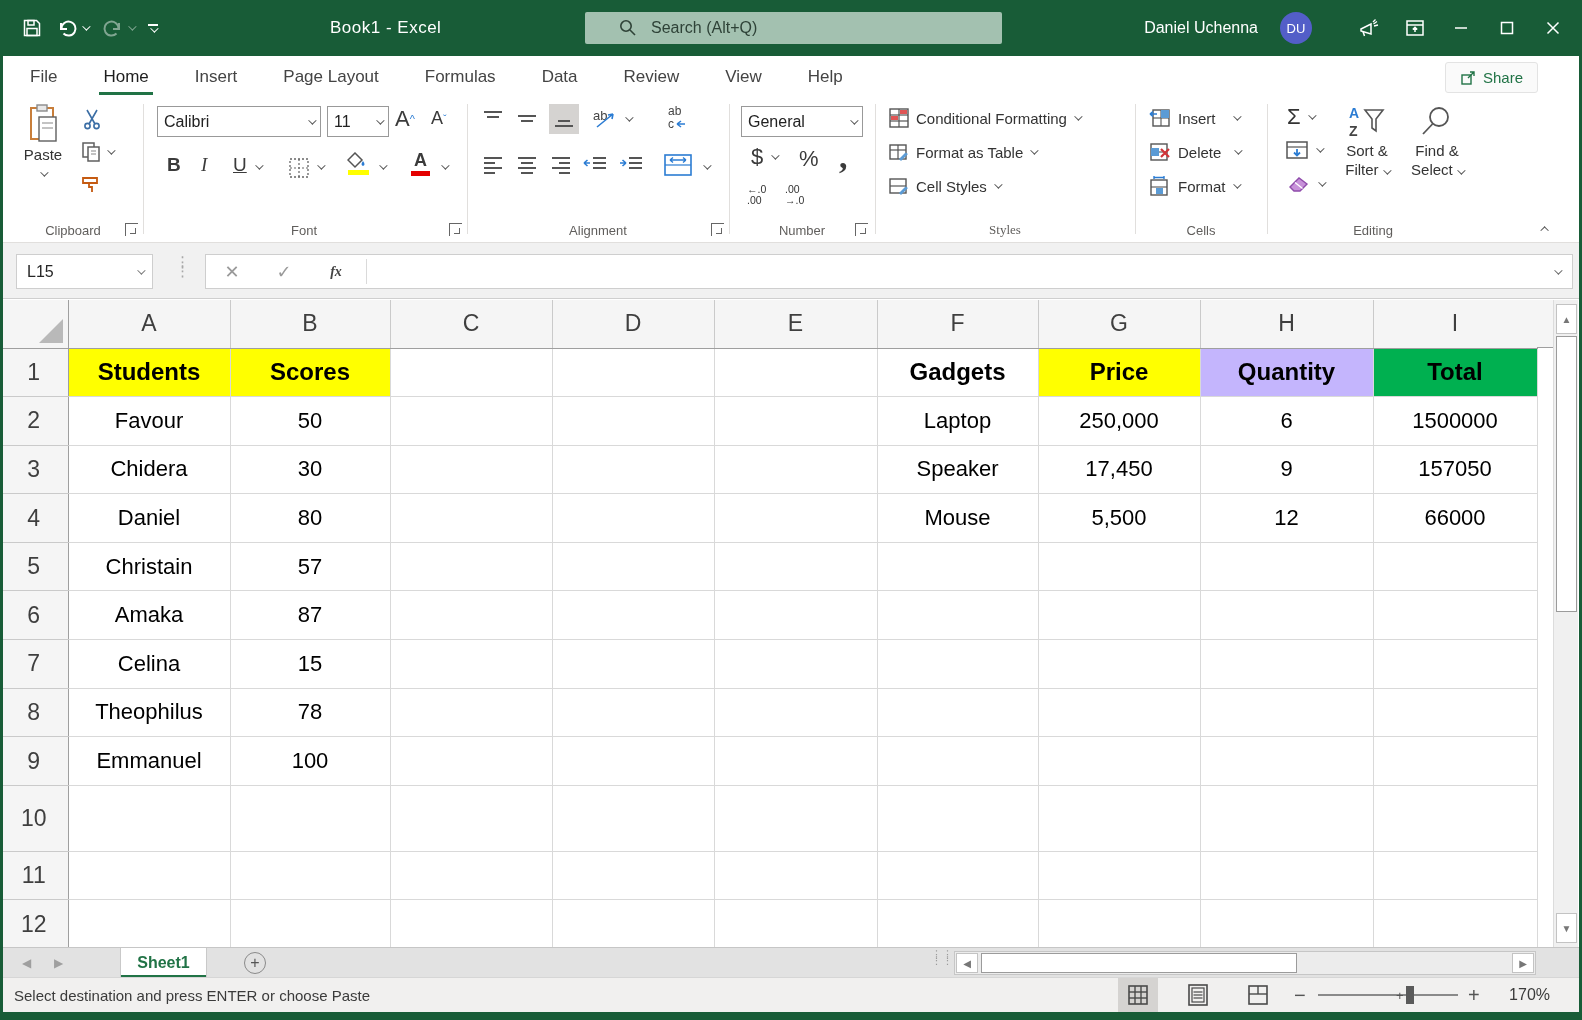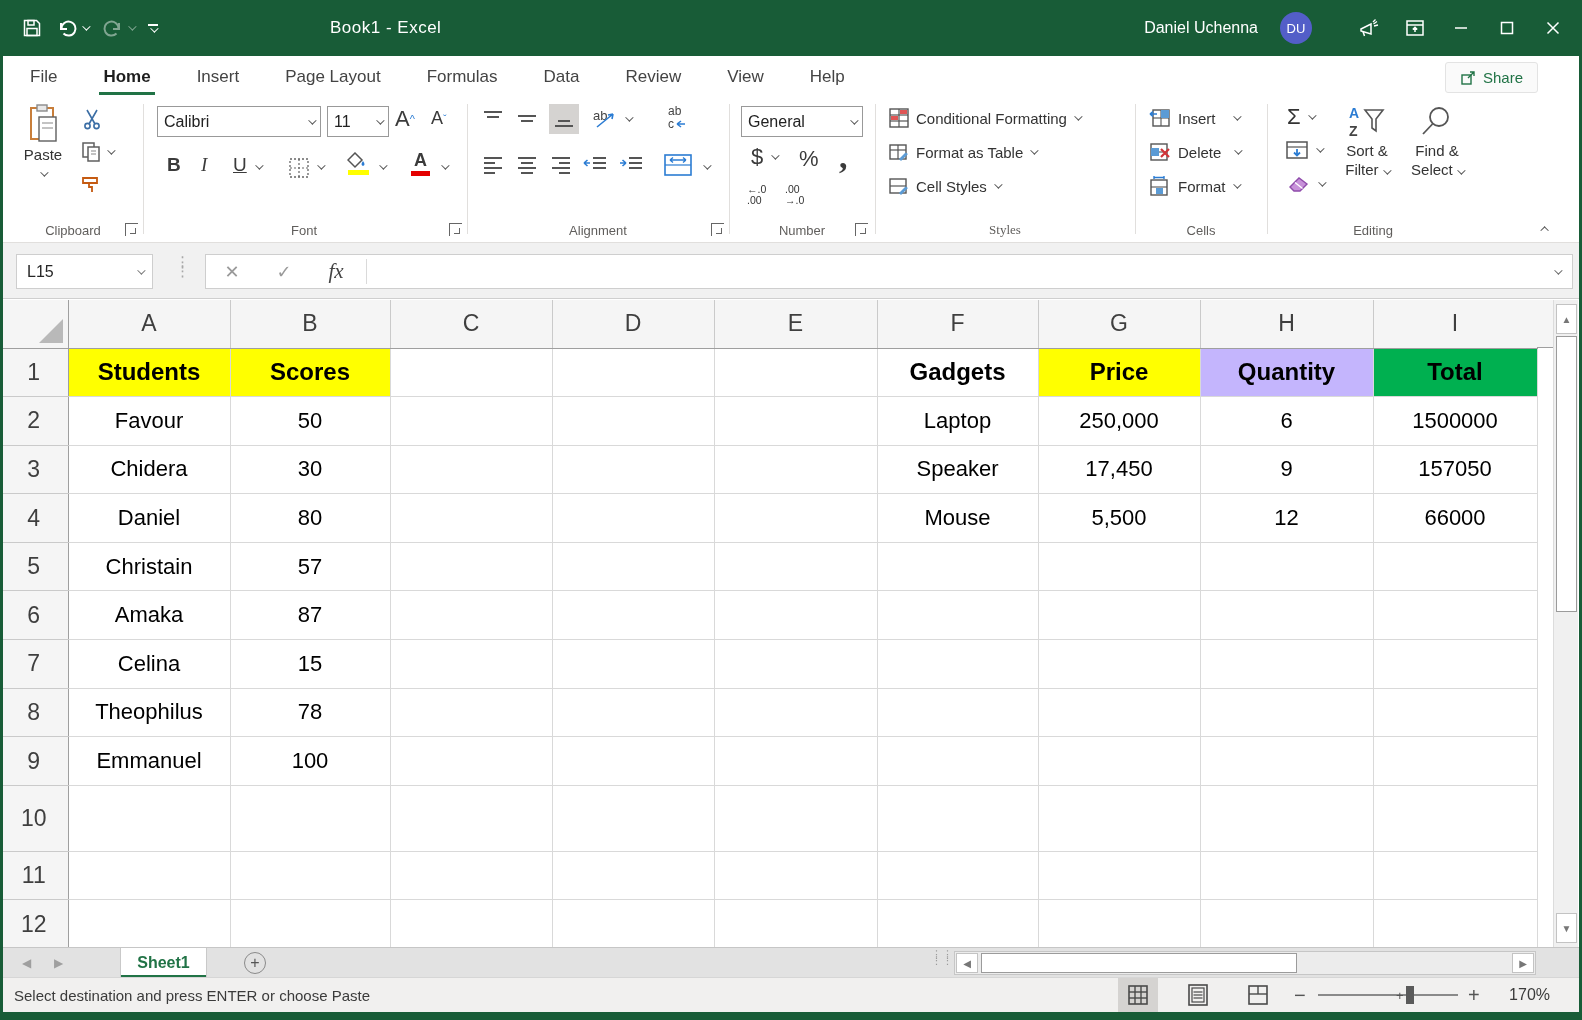--- a/index.html
+++ b/index.html
@@ -18,21 +18,21 @@
   #title-text { position:absolute; left:330px; top:0; height:56px; display:flex; align-items:center; font-size:17px; letter-spacing:.5px; }
   #search-box { position:absolute; left:585px; top:12px; width:417px; height:32px; background:#A3C1B0; border-radius:2px; display:flex; align-items:center; color:#2e4237; font-size:16px; cursor:text; }
   #search-box svg { margin:0 14px 0 34px; }
   #tb-right { position:absolute; right:0; top:0; height:56px; display:flex; align-items:center; }
   #user-name { font-size:16px; margin-right:22px; }
   #avatar { width:32px; height:32px; border-radius:50%; background:#535EC8; display:flex; align-items:center; justify-content:center; font-size:13px; margin-right:34px; }
   .tb-ic { width:46px; height:56px; display:flex; align-items:center; justify-content:center; cursor:pointer; }
   
   #tabrow { position:absolute; left:0; top:56px; width:1582px; height:42px; background:#fff; display:flex; align-items:center; font-size:17px; color:#444; }
   .rtab { padding:0 18px; height:42px; display:flex; align-items:center; cursor:pointer; position:relative; }
-  .rtab.active { font-weight:bold; color:#1e1e1e; }
+  .rtab.active { font-weight:normal; color:#1e1e1e; }
   .rtab.active::after { content:""; position:absolute; left:14px; right:14px; bottom:3px; height:3px; background:#217346; }
   #share-btn { position:absolute; right:44px; top:62px; height:31px; display:flex; align-items:center; gap:7px; padding:0 14px; border:1px solid #e3e3e3; background:#fafafa; border-radius:3px; color:#217346; font-size:15px; cursor:pointer; }
   
   #ribbon { position:absolute; left:3px; top:98px; width:1576px; height:145px; background:#fff; border-bottom:1px solid #e1dfdd; font-size:15px; color:#333; }
   .gsep { position:absolute; top:6px; bottom:8px; width:1px; background:#e1dfdd; }
   .glabel { position:absolute; bottom:4px; font-size:13px; color:#605e5c; text-align:center; }
   .dlaunch { position:absolute; bottom:6px; width:13px; height:13px; border-left:1px solid #666; border-top:1px solid #666; cursor:pointer; }
   .dlaunch::after { content:""; position:absolute; right:2px; bottom:2px; width:5px; height:5px; border-right:1.4px solid #666; border-bottom:1.4px solid #666; transform:rotate(0deg); }
   .combo { background:#fff; border:1px solid #999; display:flex; align-items:center; font-size:16px; color:#222; padding:0 6px; cursor:pointer; }
   .combo .cv { margin-left:auto; color:#555; }
@@ -44,21 +44,21 @@
   .redbar { width:19px; height:5px; background:#e40000; margin-top:0; }
   .decico { font-size:10.5px; line-height:11px; white-space:pre-line; color:#333; text-align:left; cursor:pointer; }
   
   #fbar { position:absolute; left:3px; top:243px; width:1576px; height:56px; background:#f1f1f1; border-bottom:1px solid #cfcfcf; }
   #namebox { position:absolute; left:13px; top:11px; width:137px; height:35px; background:#fff; border:1px solid #cecece; display:flex; align-items:center; font-size:16px; cursor:text; }
   #namebox span.nb { padding-left:10px; }
   #namebox .cv { margin-left:auto; margin-right:9px; color:#777; }
   #fbar-dots { position:absolute; left:172px; top:14px; color:#a8a8a8; font-size:15px; letter-spacing:0; line-height:9px; text-align:center; }
   #fbox { position:absolute; left:202px; top:11px; width:1368px; height:35px; background:#fff; border:1px solid #cecece; display:flex; align-items:center; }
   #fbox .fb-btn { width:52px; text-align:center; font-size:18px; color:#9a9a9a; cursor:pointer; }
-  #fbox .fx { color:#444; font-size:21px; font-family:"Liberation Serif", serif; font-style:italic; font-weight:normal; }
+  #fbox .fx { color:#444; font-size:14px; font-family:"Liberation Serif", serif; font-style:italic; font-weight:bold; }
   #fbox .fsep { width:1px; height:25px; background:#dadada; margin:0 4px; }
   #fbox .finput { flex:1; font-size:16px; color:#222; padding-left:8px; cursor:text; }
   #fbox .cv { margin-right:12px; color:#666; }
   
   #gridarea { position:absolute; left:0; top:300px; width:1553px; height:647px; background:#fff; overflow:hidden; }
   table#sheet { border-collapse:collapse; table-layout:fixed; width:1537px; }
   #sheet th, #sheet td { overflow:hidden; white-space:nowrap; }
   #sheet th { background:#f5f5f5; color:#3f3f3f; font-weight:400; font-size:23px; border-right:1px solid #cacaca; border-bottom:1px solid #cacaca; }
   #sheet tr.hdr th { border-bottom:1px solid #9f9f9f; }
   #sheet th.rowh { border-right:1px solid #9f9f9f; }
@@ -127,20 +127,27 @@
             <path d="M16.5 10.5 a7 7 0 1 0 -2 5" fill="none" stroke="#fff" stroke-width="2"></path>
           </svg>
         <span class="cv"></span>
       </span>
       <span class="btn" style="flex-direction:column; gap:1px;">
         <span style="display:block;width:10px;height:2px;background:#fff;"></span>
         <span class="cv"></span>
       </span>
     </div>
     <div id="title-text">Book1  -  Excel</div>
+    <div id="search-box">
+      <svg width="18" height="18" viewBox="0 0 18 18">
+          <circle cx="7" cy="7" r="5.2" fill="none" stroke="#2e4237" stroke-width="1.6"></circle>
+          <line x1="11" y1="11" x2="16" y2="16" stroke="#2e4237" stroke-width="1.6"></line>
+        </svg>
+      <span>Search (Alt+Q)</span>
+    </div>
     <div id="tb-right">
       <span id="user-name">Daniel Uchenna</span>
       <span id="avatar">DU</span>
       <span class="tb-ic">
         <svg width="24" height="24" viewBox="0 0 24 24">
             <path d="M4 13 L14 8 V18 L4 15 z" fill="none" stroke="#fff" stroke-width="1.5"></path>
             <path d="M6 15.5 L7.5 20" stroke="#fff" stroke-width="1.5" fill="none"></path>
             <path d="M16 6 L18.5 3.5 M17 10 L21 9 M16.5 8 L20 5.5" stroke="#fff" stroke-width="1.3"></path>
           </svg>
       </span>

